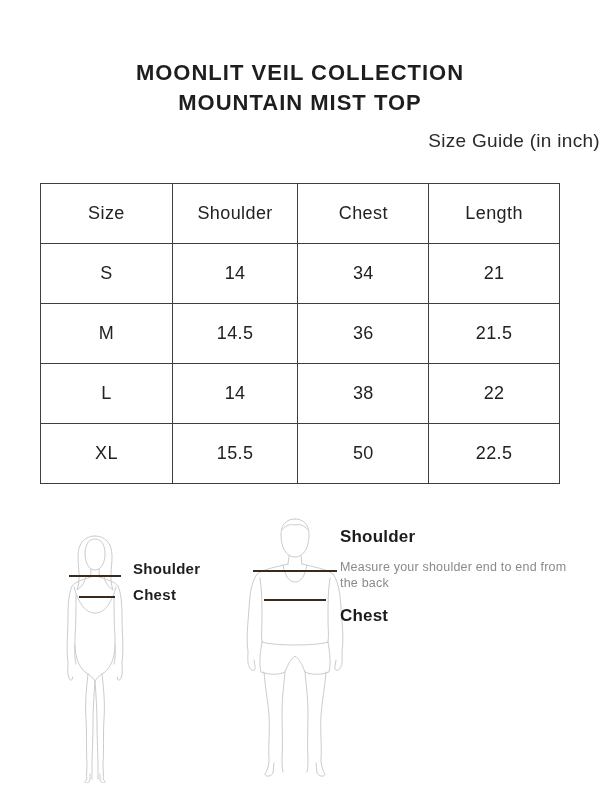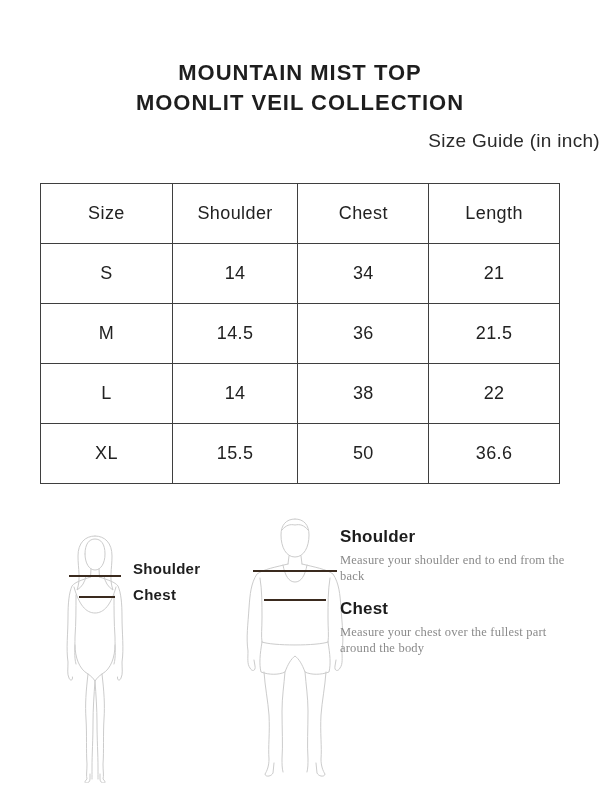--- a/index.html
+++ b/index.html
@@ -89,48 +89,47 @@
     width: 230px;
   }
   .measure-block + .measure-block { margin-top: 15px; }
   .measure-heading {
     font-size: 17px;
     font-weight: 700;
     letter-spacing: 0.2px;
     color: #1c1c1c;
   }
   .measure-desc {
-    margin-top: 5px;
+    margin-top: 12px;
     font-size: 12.5px;
     line-height: 16px;
     letter-spacing: 0.2px;
     color: #8a8a8a;
-    font-family: Liberation Serif, serif;
   }
 
   svg .outline {
     fill: none;
     stroke: #cccccc;
     stroke-width: 1;
     stroke-linecap: round;
     stroke-linejoin: round;
   }
   svg .measure-line {
     stroke: #3a2a1e;
     stroke-width: 2.2;
   }
 </style>
 </head>
 <body>
 
 <div class="page">
 
   <div class="header">
+    <div class="title-line">MOONLIT VEIL COLLECTION</div>
     <div class="title-line">MOUNTAIN MIST TOP</div>
-    <div class="title-line">MOONLIT VEIL COLLECTION</div>
     <div class="subtitle">Size Guide (in inch)</div>
   </div>
 
   <table class="size-table">
     <colgroup>
       <col style="width:25.4%">
       <col style="width:24.2%">
       <col style="width:25.2%">
       <col style="width:25.2%">
     </colgroup>
@@ -158,21 +157,21 @@
       <tr>
         <td>L</td>
         <td>14</td>
         <td>38</td>
         <td>22</td>
       </tr>
       <tr>
         <td>XL</td>
         <td>15.5</td>
         <td>50</td>
-        <td>36.6</td>
+        <td>22.5</td>
       </tr>
     </tbody>
   </table>
 
   <div class="figure-wrap female-figure">
     <svg width="80" height="250" viewBox="0 0 80 250">
       <g class="outline">
         <path d="M40 3 C30 3 23 10 23 23 C23 36 26 46 22 57 C27 54 30 49 31 43"></path>
         <path d="M40 3 C50 3 57 10 57 23 C57 36 54 46 58 57 C53 54 50 49 49 43"></path>
         <path d="M30 21 C30 11 34 6 40 6 C46 6 50 11 50 21 C50 30 46 37 40 37 C34 37 30 30 30 21"></path>
@@ -227,17 +226,16 @@
     </svg>
   </div>
 
   <div class="measure-guide">
     <div class="measure-block">
       <div class="measure-heading">Shoulder</div>
       <div class="measure-desc">Measure your shoulder end to end from the back</div>
     </div>
     <div class="measure-block">
       <div class="measure-heading">Chest</div>
-      <div class="measure-desc">Measure your chest over the fullest part around the body</div>
     </div>
   </div>
 
 </div>
 
 </body></html>

